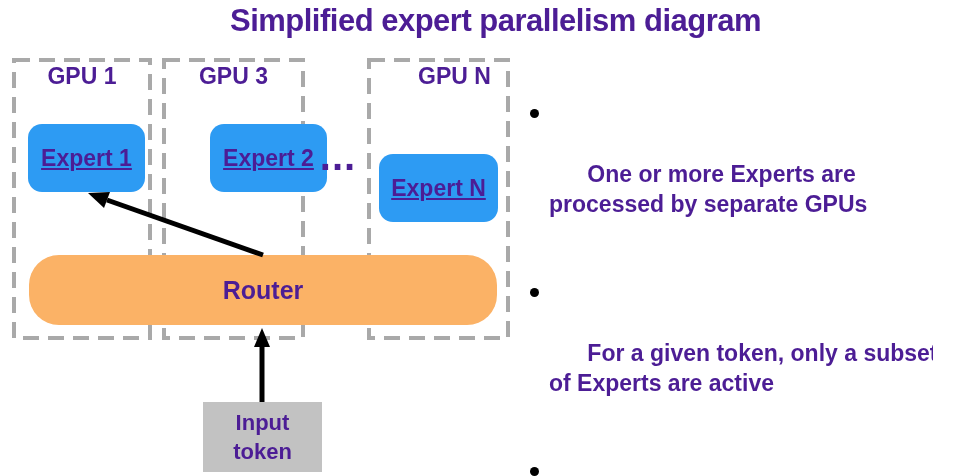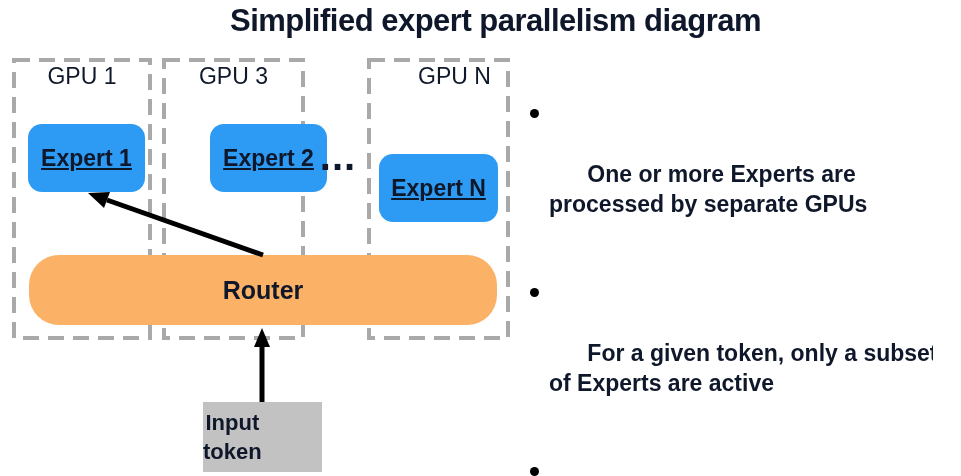--- a/index.html
+++ b/index.html
@@ -2,21 +2,21 @@
 <html><head>
 <meta charset="utf-8">
 <style>
   html, body { margin: 0; padding: 0; background: #ffffff; }
   #canvas {
     position: relative;
     width: 933px;
     height: 476px;
     background: #ffffff;
     font-family: "Liberation Sans", sans-serif;
-    color: #0f172a;
+    color: #4c1d95;
     overflow: hidden;
   }
 
   
   .title {
     position: absolute;
     top: 0; left: 0; right: 0;
     padding-left: 58px;
     text-align: center;
     font-size: 31px;
@@ -34,21 +34,21 @@
   }
   .layer-dashes { z-index: 1; }
   .layer-arrows { z-index: 4; }
 
   
   .gpu-label {
     position: absolute;
     top: 63px;
     text-align: center;
     font-size: 23px;
-    font-weight: 400;
+    font-weight: 700;
     z-index: 2;
   }
   .gpu-label.g1 { left: 12px;  width: 140px; }
   .gpu-label.g2 { left: 162px; width: 143px; }
   .gpu-label.g3 { left: 383px; width: 143px; }
 
   
   .expert {
     position: absolute;
     top: 124px;
@@ -101,21 +101,21 @@
   
   .token {
     position: absolute;
     left: 203px;
     top: 402px;
     width: 119px;
     height: 70px;
     background: #C2C2C2;
     display: flex;
     align-items: center;
-    justify-content: flex-start;
+    justify-content: center;
     text-align: center;
     font-size: 22px;
     font-weight: 700;
     line-height: 29px;
     white-space: pre-line;
     z-index: 2;
   }
 
   
   .bullets {

